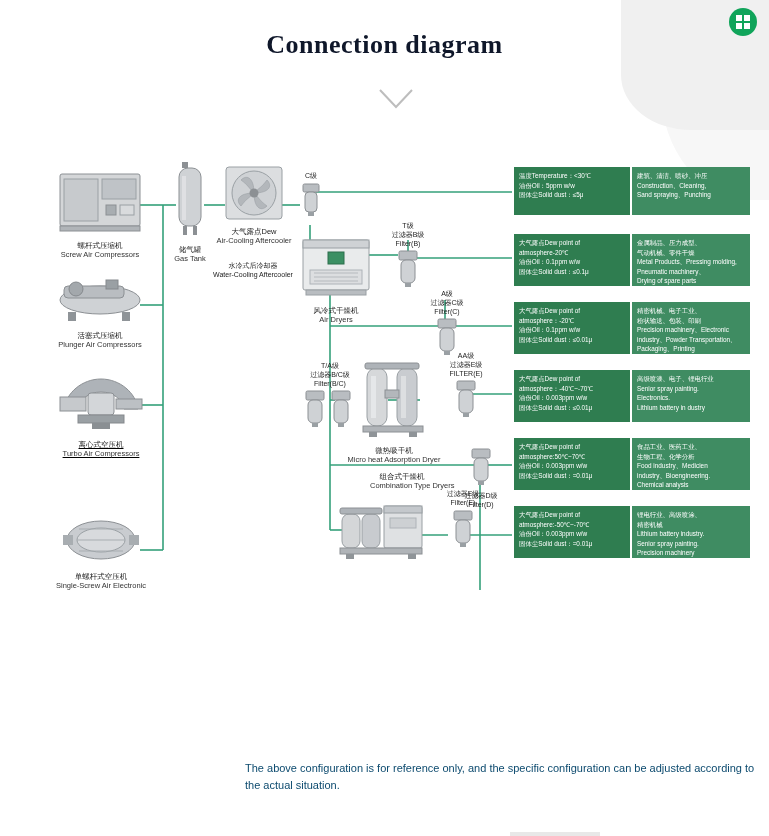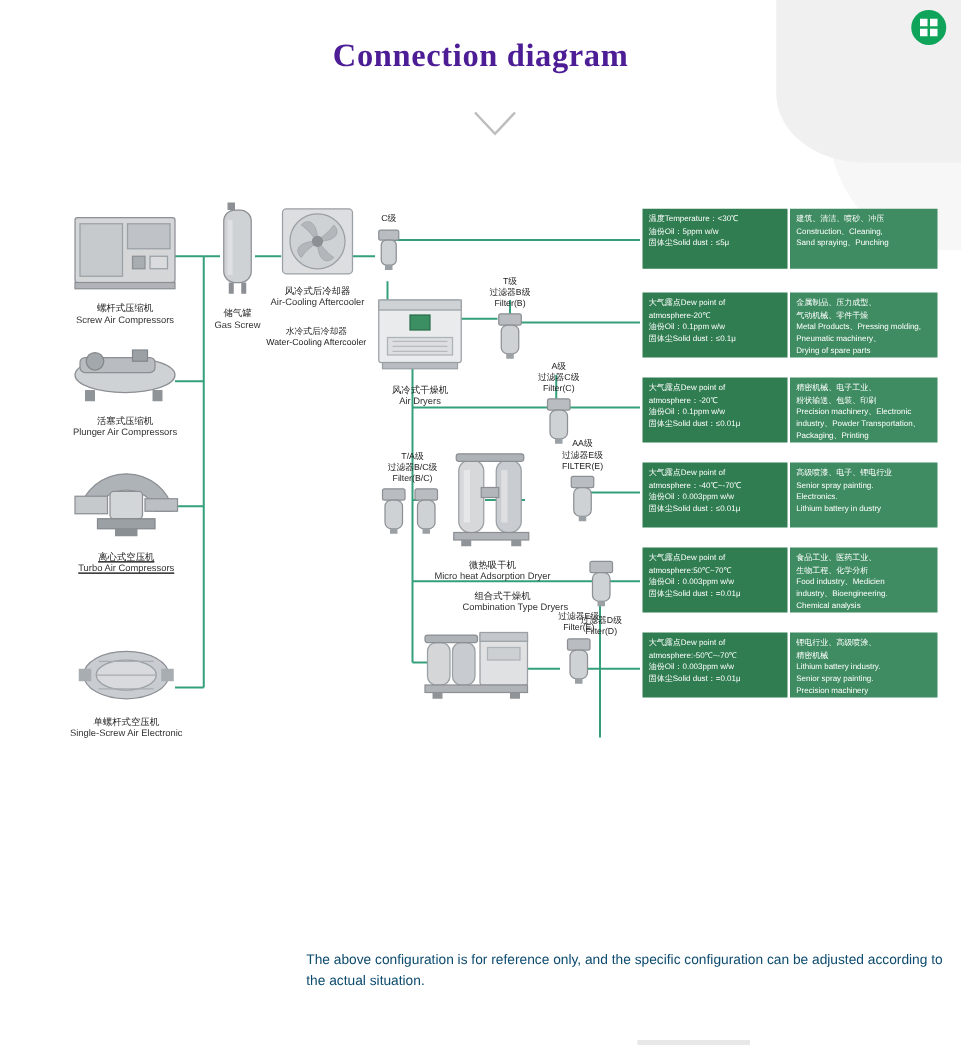--- a/index.html
+++ b/index.html
@@ -30,21 +30,21 @@
     z-index:5;
   }
   .badge svg { display:block; }
 
   .page-title {
     position:absolute; top:30px; left:0; width:100%;
     text-align:center;
     font-family:"Liberation Serif", serif;
     font-weight:bold;
     font-size:26px;
-    color:#4c1d95;
+    color:#0f172a;
     letter-spacing:0.5px;
   }
   .chevron {
     position:absolute; top:88px; left:378px;
     width:36px; height:22px;
   }
   .chevron svg { display:block; }
 
   .diagram { position:absolute; top:150px; left:0; width:769px; height:450px; }
 
@@ -224,38 +224,38 @@
   <div class="equip" style="left:168px; top:10px; width:44px;">
     <svg width="32" height="78" viewBox="0 0 32 78">
       <rect x="8" y="2" width="6" height="6" fill="#8c9094"></rect>
       <rect x="5" y="8" width="22" height="58" rx="9" fill="#cfd2d5" stroke="#8c9094"></rect>
       <rect x="8" y="16" width="4" height="44" fill="#e2e4e6" opacity="0.8"></rect>
       <rect x="9" y="66" width="4" height="9" fill="#8c9094"></rect>
       <rect x="19" y="66" width="4" height="9" fill="#8c9094"></rect>
     </svg>
     <div class="cap">
       <div>储气罐</div>
-      <div class="en">Gas Screw</div>
+      <div class="en">Gas Tank</div>
     </div>
   </div>
 
   <div class="equip" style="left:214px; top:16px; width:80px;">
     <svg width="58" height="54" viewBox="0 0 58 54">
       <rect x="1" y="1" width="56" height="52" rx="3" fill="#dcdee0" stroke="#9aa0a4"></rect>
       <circle cx="29" cy="27" r="22" fill="#cfd2d5" stroke="#9aa0a4"></circle>
       <g fill="#b3b7bb" stroke="#9aa0a4" stroke-width="0.6">
         <path d="M29,27 C29,12 22,8 16,14 C22,18 24,22 29,27Z"></path>
         <path d="M29,27 C44,27 48,20 42,14 C38,20 34,22 29,27Z"></path>
         <path d="M29,27 C29,42 36,46 42,40 C36,36 34,32 29,27Z"></path>
         <path d="M29,27 C14,27 10,34 16,40 C20,34 24,32 29,27Z"></path>
       </g>
       <circle cx="29" cy="27" r="4.5" fill="#8c9094"></circle>
     </svg>
     <div class="cap">
-      <div>风冷式后冷却器</div>
+      <div>大气露点Dew</div>
       <div class="en">Air-Cooling Aftercooler</div>
     </div>
   </div>
 
   <div class="label-small" style="left:198px; top:112px; width:110px;">
     <div>水冷式后冷却器</div>
     <div>Water-Cooling Aftercooler</div>
   </div>
 
   <div class="equip" style="left:294px; top:22px; width:34px;">

